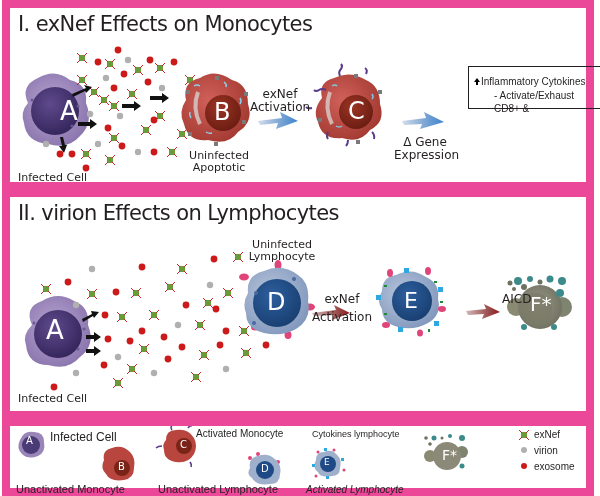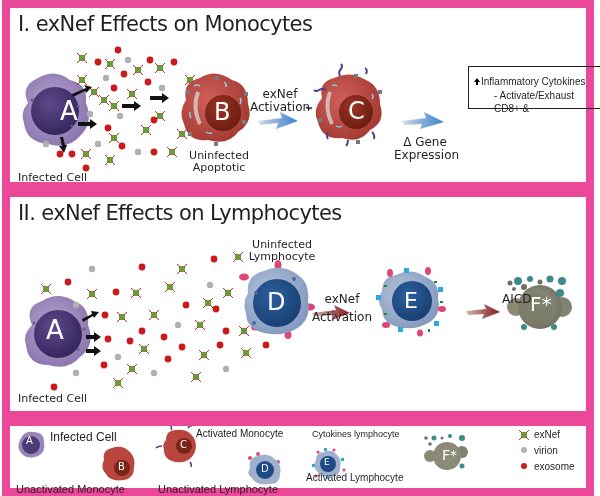--- a/index.html
+++ b/index.html
@@ -243,21 +243,21 @@
     <div>Δ Gene</div>
     <div>Expression</div>
   </div>
   <div class="outbox">
     <div><span class="uparrow"></span><span>Inflammatory Cytokines</span></div>
     <div class="i1">- Activate/Exhaust CD8+ &amp;</div>
   </div>
 </div>
 
 <div class="panel" id="p2">
-  <div class="ptitle">II. exNef Effects on Lymphocytes</div>
+  <div class="ptitle">II. virion Effects on Lymphocytes</div>
   <svg class="scene" width="592" height="224">
     <defs>
       <radialGradient id="gInf2" cx="45%" cy="45%" r="60%">
           <stop offset="0" stop-color="#b9a8d2"></stop>
           <stop offset="1" stop-color="#8a74ad"></stop>
         </radialGradient>
       <radialGradient id="gInfN2" cx="40%" cy="35%" r="70%">
           <stop offset="0" stop-color="#5e4a8c"></stop>
           <stop offset="1" stop-color="#33245a"></stop>
         </radialGradient>
@@ -578,19 +578,19 @@
   </svg>
   <div class="lbl" style="left:16px;top:10px;font-size:10px;color:#fff;">A</div>
   <div class="leg" style="left:40px;top:4px;font-size:12px;">Infected Cell</div>
   <div class="lbl" style="left:108px;top:36px;font-size:10px;color:#fff;">B</div>
   <div class="leg" style="left:6px;top:57px;">Unactivated Monocyte</div>
   <div class="lbl" style="left:170px;top:14px;font-size:10px;color:#fff;">C</div>
   <div class="leg" style="left:186px;top:2px;font-size:10px;">Activated Monocyte</div>
   <div class="lbl" style="left:251px;top:38px;font-size:10px;color:#fff;">D</div>
   <div class="leg" style="left:148px;top:57px;">Unactivated Lymphocyte</div>
   <div class="lbl" style="left:314px;top:32px;font-size:9px;color:#fff;">E</div>
-  <div class="leg" style="left:296px;top:46px;font-size:10px;">Activated Lymphocyte</div>
+  <div class="leg" style="left:296px;top:58px;font-size:10px;font-style:italic;">Activated Lymphocyte</div>
   <div class="leg" style="left:302px;top:3px;font-size:9px;">Cytokines lymphocyte</div>
   <div class="lbl" style="left:432px;top:22px;font-size:14px;color:#fff;">F*</div>
   <div class="leg" style="left:524px;top:3px;font-size:10px;">exNef</div>
   <div class="leg" style="left:524px;top:19px;font-size:10px;text-align:center;">virion</div>
   <div class="leg" style="left:524px;top:35px;font-size:10px;">exosome</div>
 </div>
 
 </body></html>

